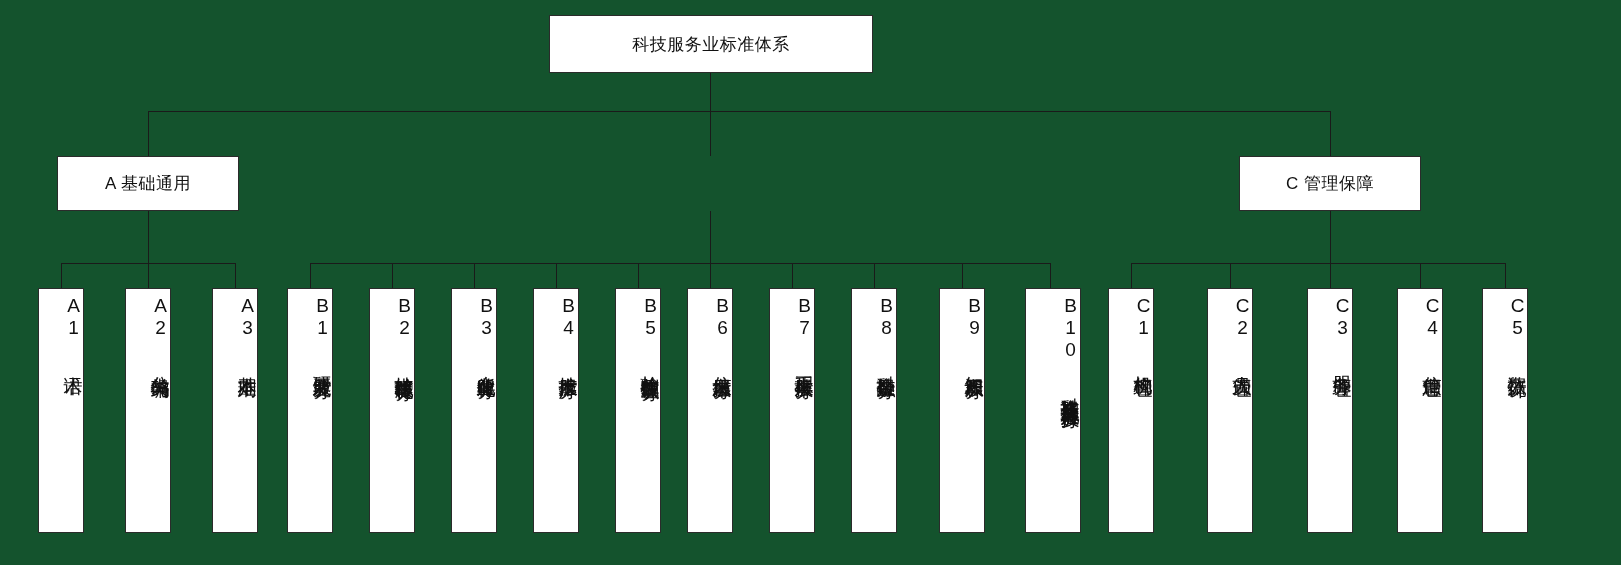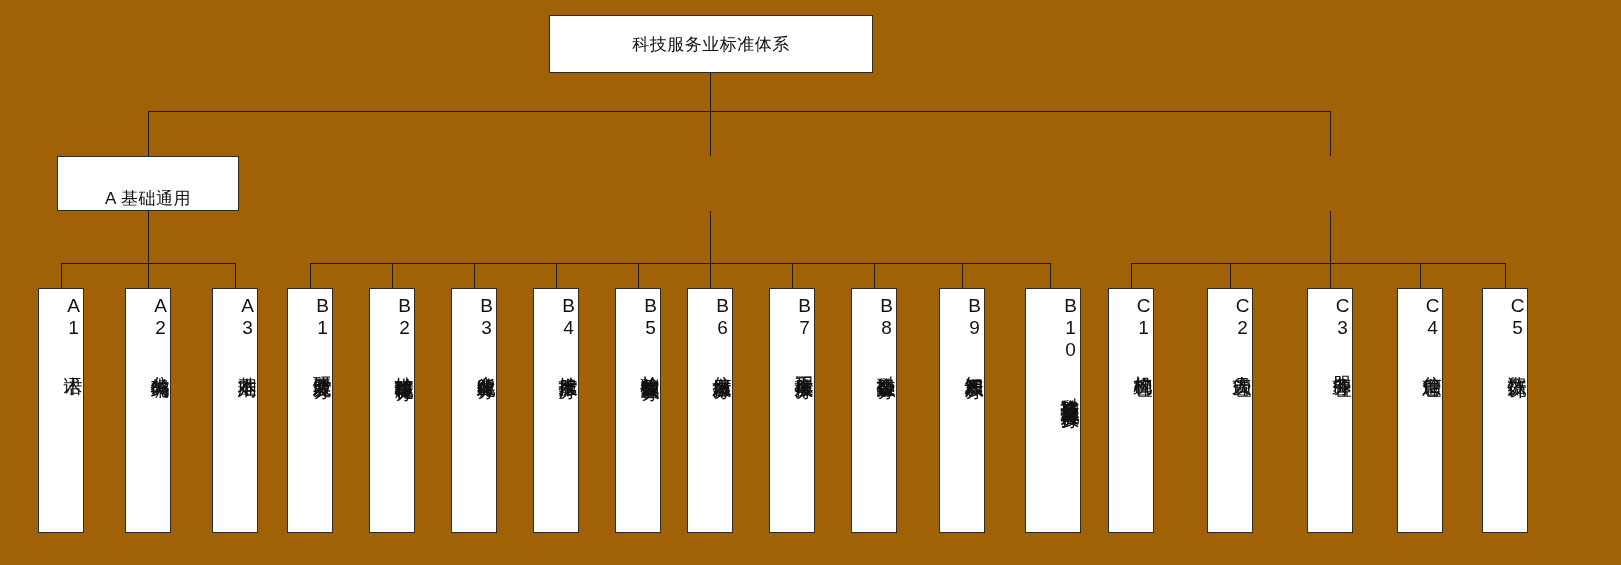--- a/index.html
+++ b/index.html
@@ -4,21 +4,21 @@
 <style>
   html, body {
     margin: 0;
     padding: 0;
     background: #ffffff;
   }
   #canvas {
     position: relative;
     width: 1621px;
     height: 565px;
-    background: #a16207;
+    background: #14532d;
     overflow: hidden;
     font-family: "Liberation Sans", "DejaVu Sans", sans-serif;
   }
   
   .line-v, .line-h {
     position: absolute;
     background: #1a1a1a;
   }
   .line-v { width: 1px; }
   .line-h { height: 1px; }
@@ -74,22 +74,25 @@
   </div>
 
   <div class="line-v" style="left:710px; top:73px; height:38px;"></div>
 
   <div class="line-h" style="left:148px; top:111px; width:1182px;"></div>
 
   <div class="line-v" style="left:148px; top:111px; height:45px;"></div>
   <div class="line-v" style="left:710px; top:111px; height:45px;"></div>
   <div class="line-v" style="left:1330px; top:111px; height:45px;"></div>
 
-  <div class="node level2" style="left:57px; top:156px; width:182px; height:55px;align-items:flex-end;">
+  <div class="node level2" style="left:57px; top:156px; width:182px; height:55px;">
     <span class="label">A  基础通用</span>
+  </div>
+  <div class="node level2" style="left:1239px; top:156px; width:182px; height:55px;">
+    <span class="label">C  管理保障</span>
   </div>
 
   <div class="line-v" style="left:148px; top:211px; height:52px;"></div>
   <div class="line-h" style="left:61px; top:263px; width:174px;"></div>
   <div class="line-v" style="left:61px;  top:263px; height:25px;"></div>
   <div class="line-v" style="left:148px; top:263px; height:25px;"></div>
   <div class="line-v" style="left:235px; top:263px; height:25px;"></div>
 
   <div class="line-v" style="left:710px; top:211px; height:52px;"></div>
   <div class="line-h" style="left:310px; top:263px; width:740px;"></div>

